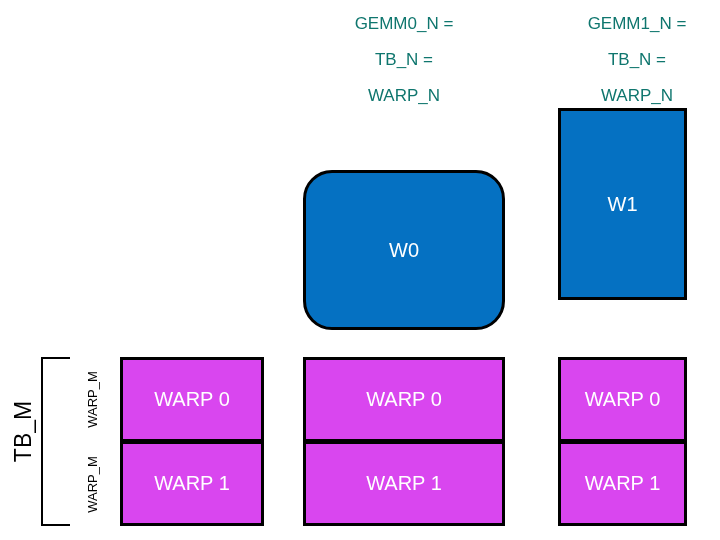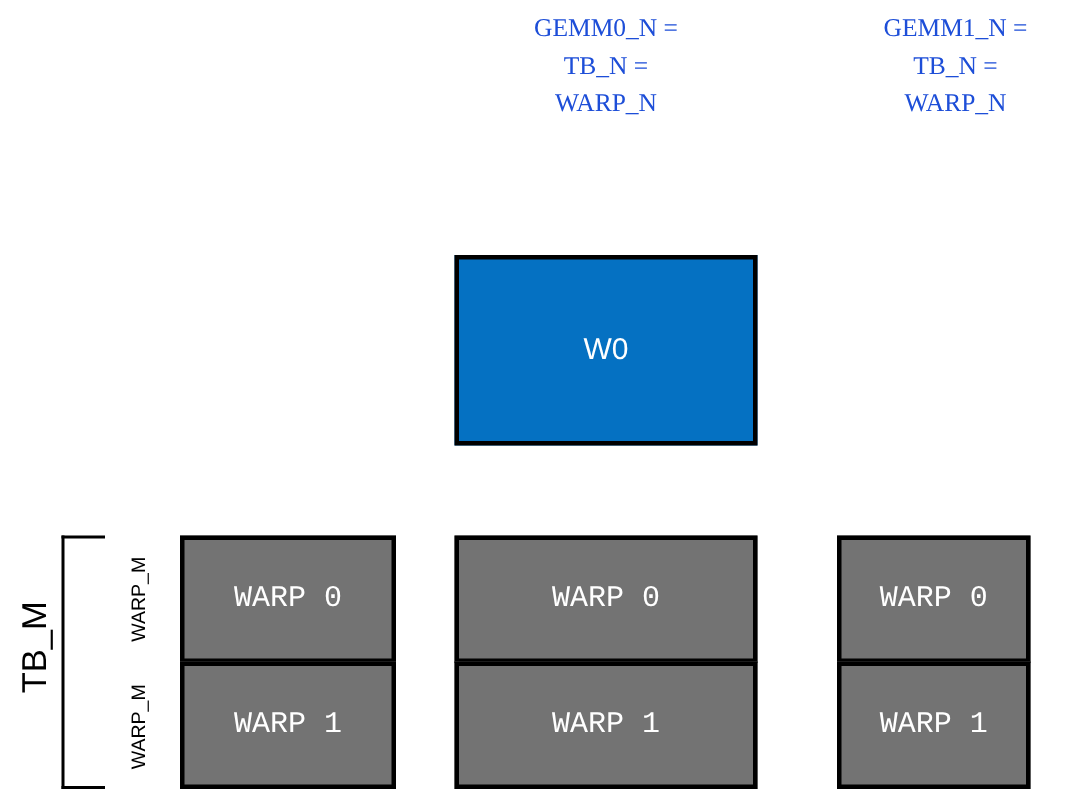--- a/index.html
+++ b/index.html
@@ -17,66 +17,66 @@
     position: relative;
     width: 720px;
     height: 540px;
   }
 
   
   .col-caption {
     position: absolute;
     text-align: center;
     font-size: 17px;
-    line-height: 25px;
-    color: #1d4ed8;
+    line-height: 36px;
+    color: #0f766e;
     white-space: pre-line;
-    font-family: Liberation Serif, serif;
+    font-family: Liberation Sans, sans-serif;
   }
   #caption-gemm0 { left: 304px; top: 6px; width: 200px; }
   #caption-gemm1 { left: 572px; top: 6px; width: 130px; }
 
   
   .box {
     position: absolute;
     box-sizing: border-box;
     border: 3px solid #000000;
     display: flex;
     align-items: center;
     justify-content: center;
     color: #ffffff;
     font-size: 20px;
     font-family: "Liberation Sans", sans-serif;
   }
   .blue { background: #0571c2; }
 
   
-  #box-w0 { left: 303px; top: 170px; width: 202px; height: 127px; }
+  #box-w0 { left: 303px; top: 170px; width: 202px; height: 160px; border-radius: 29px; }
   #box-w1 { left: 558px; top: 108px; width: 129px; height: 192px; }
 
   
   .green-col {
     position: absolute;
   }
   #green-col-left   { left: 120px; top: 357px; width: 144px; }
   #green-col-middle { left: 303px; top: 357px; width: 202px; }
   #green-col-right  { left: 558px; top: 357px; width: 129px; }
 
   .green-cell {
     position: relative;
     box-sizing: border-box;
     border: 3px solid #000000;
-    background: #737373;
+    background: #d946ef;
     height: 85px;
     display: flex;
     align-items: center;
     justify-content: center;
     color: #ffffff;
     font-size: 20px;
-    font-family: Liberation Mono, monospace;
+    font-family: Liberation Sans, sans-serif;
   }
   .green-cell + .green-cell { margin-top: -1px; }
 
   
   #tb-m-label {
     position: absolute;
     left: -37px;
     top: 418px;
     width: 120px;
     text-align: center;
@@ -119,20 +119,21 @@
   <div class="col-caption" id="caption-gemm0">GEMM0_N =
 TB_N =
 WARP_N</div>
 
   <div class="col-caption" id="caption-gemm1">GEMM1_N =
 TB_N =
 WARP_N</div>
 
   <div class="box blue" id="box-w0">W0</div>
 
+  <div class="box blue" id="box-w1">W1</div>
 
   <div class="green-col" id="green-col-left">
     <div class="green-cell">WARP 0</div>
     <div class="green-cell">WARP 1</div>
   </div>
 
   <div class="green-col" id="green-col-middle">
     <div class="green-cell">WARP 0</div>
     <div class="green-cell">WARP 1</div>
   </div>

